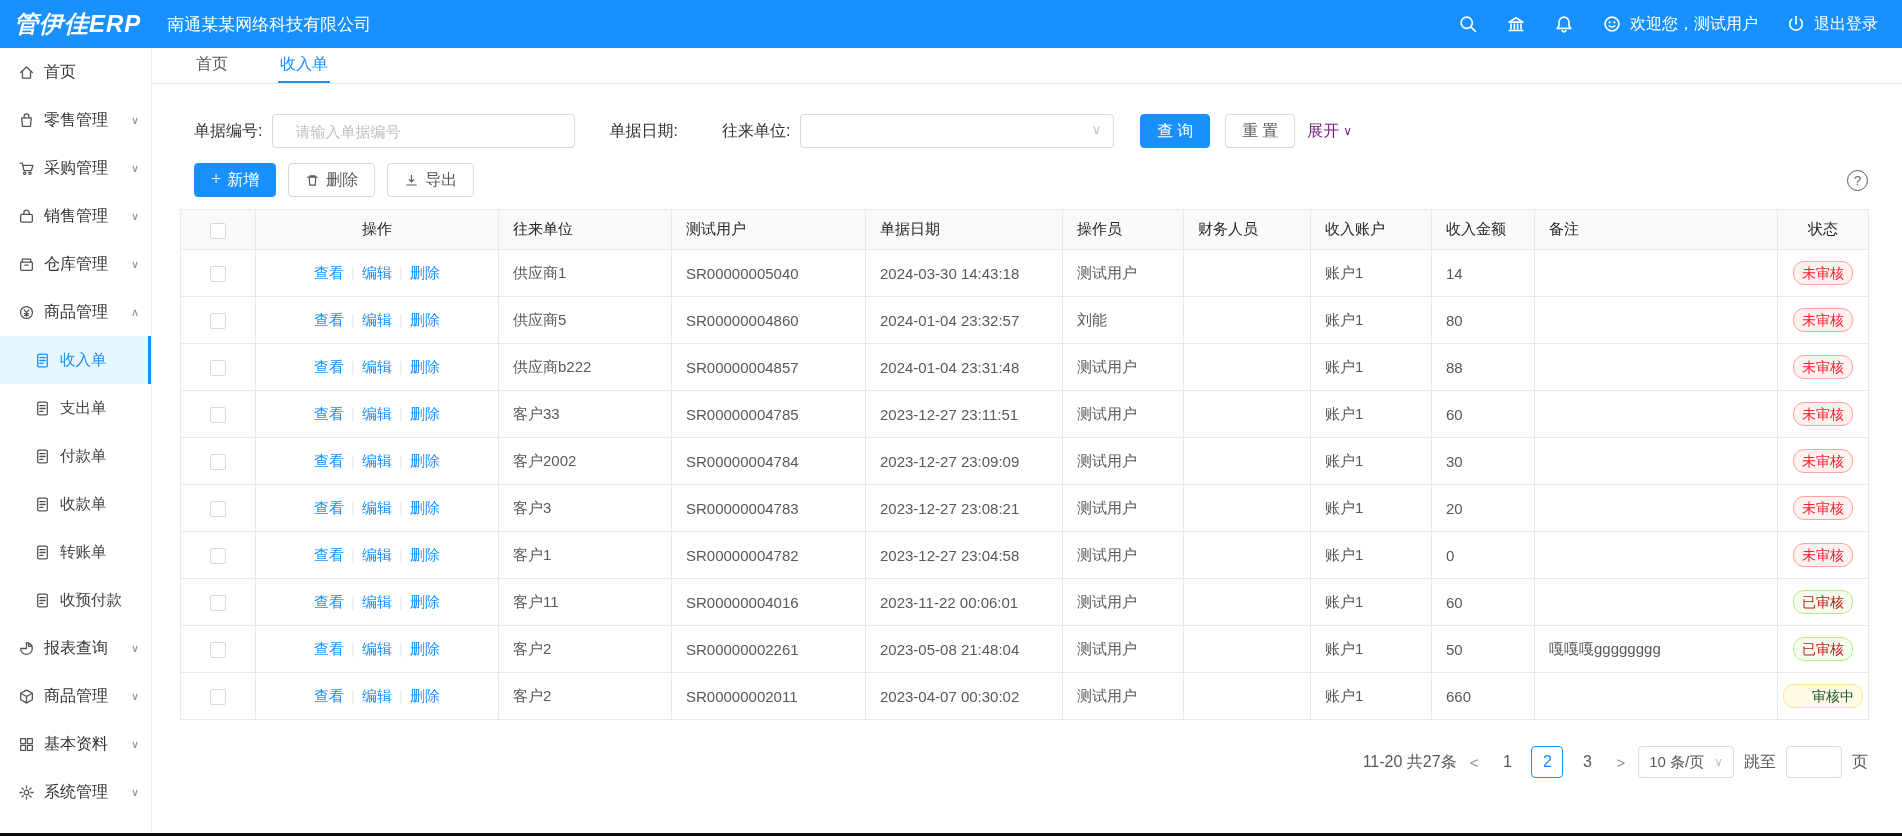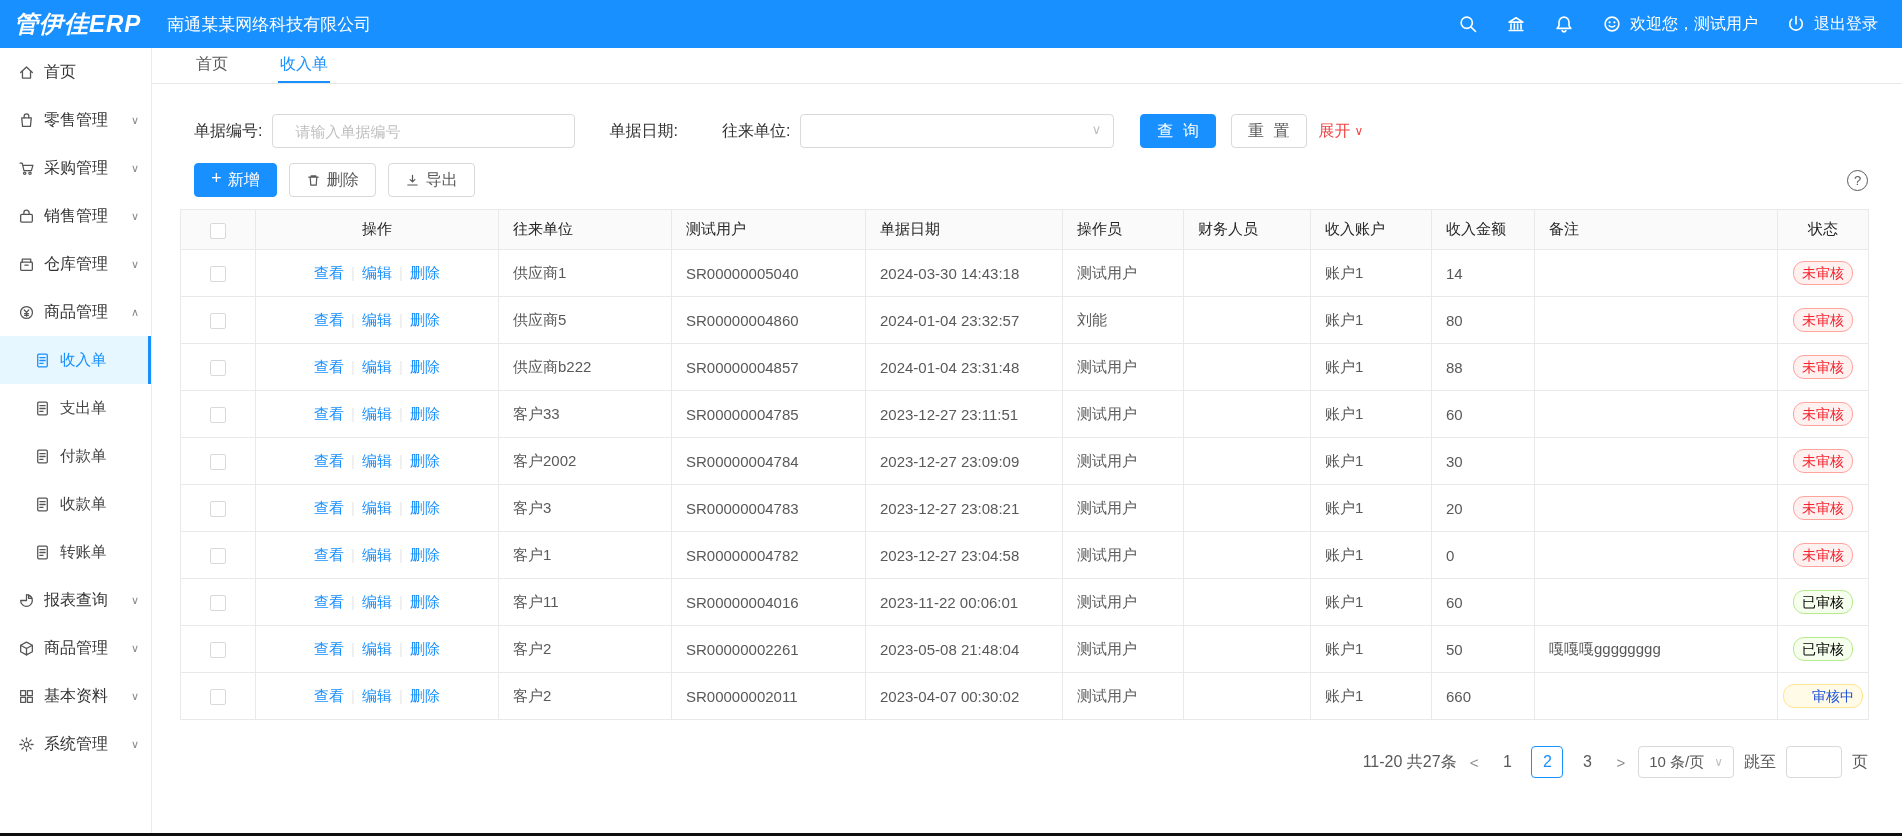--- a/index.html
+++ b/index.html
@@ -44,25 +44,25 @@
   .ml { margin-left:34px; }
   .inp { height:34px; border:1px solid #d9d9d9; border-radius:4px; background:#fff; font-size:15px; }
   input.inp { padding:0 22px; color:#595959; outline:none; font-family:inherit; }
   input.inp::placeholder { color:#bfbfbf; }
   .w1 { width:303px; } .w2 { width:316px; } .w3 { width:314px; }
   .range { display:flex; align-items:center; justify-content:space-evenly; color:#bfbfbf; cursor:text; }
   .select { position:relative; cursor:pointer; }
   .select .caret { position:absolute; right:12px; top:7px; color:#bfbfbf; font-size:13px; }
   .btn { height:34px; border:1px solid #d9d9d9; background:#fff; color:#595959; border-radius:4px;
     padding:9px 16px; font-size:16px; display:inline-flex; align-items:center; gap:6px; cursor:pointer;
-    font-family:Liberation Mono, monospace; white-space:nowrap; }
+    font-family:Liberation Serif, serif; white-space:nowrap; }
   .btn.primary { background:#1890ff; border-color:#1890ff; color:#fff; }
   .btn svg { width:15px; height:15px; stroke:currentColor; fill:none; stroke-width:1.3; stroke-linecap:round; stroke-linejoin:round; }
   .btn-search { margin-left:26px; } .btn-reset { margin-left:15px; }
-  .expand { margin-left:12px; color:#ef4444; font-size:16px; cursor:pointer; display:inline-flex; align-items:center; gap:4px; text-decoration:none; }
+  .expand { margin-left:12px; color:#701a75; font-size:16px; cursor:pointer; display:inline-flex; align-items:center; gap:4px; text-decoration:none; }
   .expand .caret-blue { font-size:12px; }
   .plus { font-size:18px; line-height:1; margin-top:-2px; }
 
   
   .toolbar { display:flex; align-items:center; gap:12px; margin:15px 0 0 14px; width:1674px; }
   .help { margin-left:auto; width:21px; height:21px; border:1.5px solid #595959; border-radius:50%;
     color:#595959; font-size:13px; display:inline-flex; align-items:center; justify-content:center; cursor:pointer; }
 
   
   .grid { border-collapse:collapse; table-layout:fixed; width:1688px; margin-top:12px;
@@ -71,22 +71,22 @@
     text-align:left; }
   .grid th { background:#fafafa; color:#262626; font-weight:500; height:40px; }
   .grid td { height:47px; }
   .grid th.c,.grid td.c { text-align:center; padding:0 4px; }
   .actions a { color:#1890ff; cursor:pointer; text-decoration:none; }
   .actions .sep { color:#e8e8e8; margin:0 7px; }
   input[type=checkbox] { appearance:none; -webkit-appearance:none; width:16px; height:16px;
     border:1px solid #d9d9d9; border-radius:2px; background:#fff; vertical-align:middle; cursor:pointer; }
   .badge { display:inline-block; font-size:14px; line-height:20px; padding:1px 8px; border-radius:11px; border:1px solid; }
   .badge.red    { color:#f5222d; background:#fff1f0; border-color:#ffa39e; }
-  .badge.green  { color:#000000; background:#f6ffed; border-color:#b7eb8a; }
-  .badge.orange { color:#1d4ed8; background:#fffbe6; border-color:#ffe58f;padding-left:28px; }
+  .badge.green  { color:#b91c1c; background:#f6ffed; border-color:#b7eb8a; }
+  .badge.orange { color:#14532d; background:#fffbe6; border-color:#ffe58f;padding-left:28px; }
 
   
   .pagination { width:1688px; display:flex; align-items:center; justify-content:flex-end; gap:10px;
     margin-top:26px; font-size:16px; color:#595959; }
   .pg-arrow { color:#8c8c8c; cursor:pointer; padding:0 3px; font-size:15px; }
   .pg-pages { display:inline-flex; gap:8px; }
   .pg-num { min-width:32px; height:32px; line-height:30px; text-align:center; border-radius:4px;
     cursor:pointer; border:1px solid transparent; }
   .pg-num.active { border-color:#1890ff; color:#1890ff; }
   .pg-select { height:32px; border:1px solid #d9d9d9; border-radius:4px; display:inline-flex;
@@ -250,20 +250,29 @@
           </div>
           <div class="menu-item sub">
             <span class="micon">
               <svg viewBox="0 0 16 16">
                 <rect x="3.5" y="2" width="9" height="12" rx="1"></rect>
                 <path d="M5.5 5.2h5M5.5 8h5M5.5 10.8h3"></path>
               </svg>
             </span>
             <span class="mlabel">转账单</span>
           </div>
+          <div class="menu-item sub">
+            <span class="micon">
+              <svg viewBox="0 0 16 16">
+                <rect x="3.5" y="2" width="9" height="12" rx="1"></rect>
+                <path d="M5.5 5.2h5M5.5 8h5M5.5 10.8h3"></path>
+              </svg>
+            </span>
+            <span class="mlabel">收预付款</span>
+          </div>
         </div>
         <div class="menu-item">
           <span class="micon">
             <svg viewBox="0 0 16 16">
               <path d="M8 2.5A5.5 5.5 0 1 1 2.5 8H8z"></path>
               <path d="M10 2.8A5.5 5.5 0 0 1 13.2 6H10z"></path>
             </svg>
           </span>
           <span class="mlabel">报表查询</span>
           <span class="chev">∨</span>

